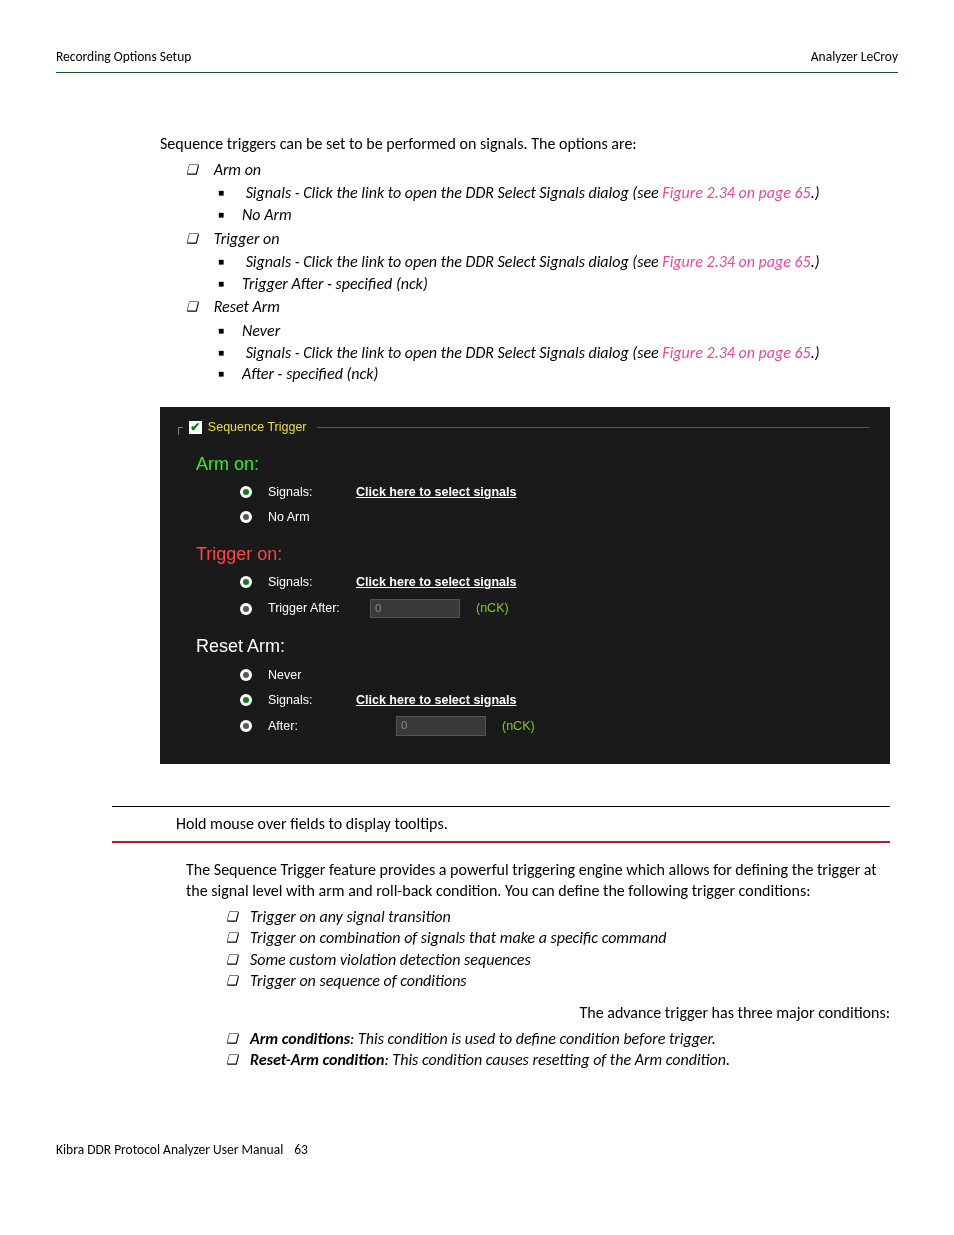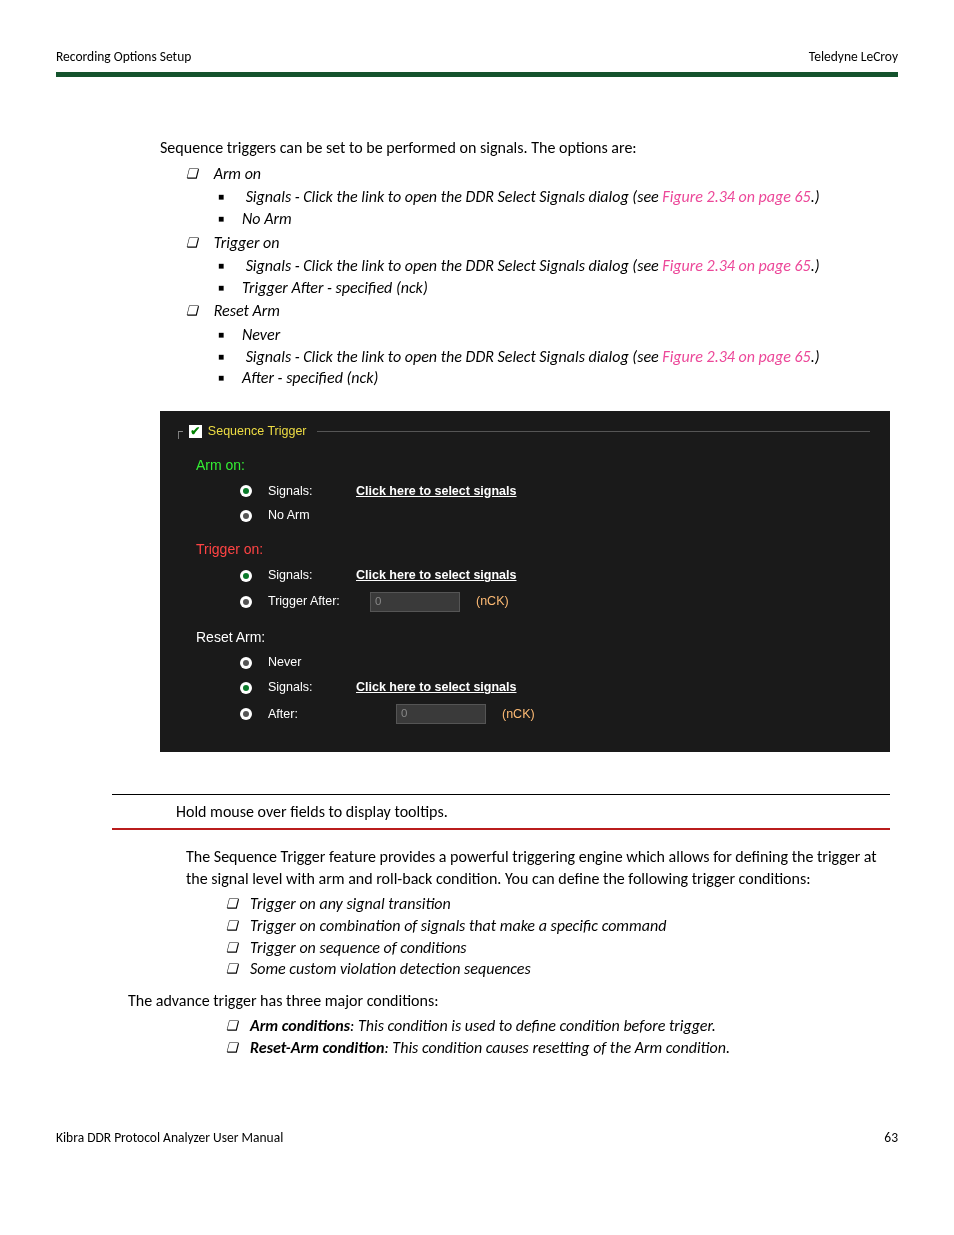--- a/index.html
+++ b/index.html
@@ -10,21 +10,21 @@
     padding: 48px 56px 40px 56px;
     width: 954px;
     box-sizing: border-box;
     line-height: 1.35;
   }
   .header {
     display: flex;
     justify-content: space-between;
     font-size: 13.5px;
     padding-bottom: 6px;
-    border-bottom: 5px solid #14532d;
+    border-bottom: 1px solid #14532d;
     margin-bottom: 60px;
   }
   .content {
     margin-left: 104px;
     margin-right: 8px;
   }
   .para {
     margin-bottom: 4px;
   }
   ul.square {
@@ -87,21 +87,21 @@
     font-weight: bold;
   }
   .grp-line {
     flex: 1;
     border-top: 1px solid #555;
     margin-left: 4px;
     height:0;
   }
   .section-label {
     margin: 16px 0 6px 16px;
-    font-size: 14px;
+    font-size: 18px;
   }
   .green { color: #33ee33; }
   .red   { color: #ff4444; }
   .white { color: #fff; }
   .radio-row {
     display: flex;
     align-items: center;
     margin: 8px 0 8px 60px;
     gap: 16px;
     font-size: 12.5px;
@@ -132,48 +132,49 @@
     font-weight: bold;
   }
   .numbox {
     background: #3a3a3a;
     color: #888;
     width: 80px;
     padding: 1px 4px;
     font-size: 11.5px;
     border:1px solid #555;
   }
-  .unit { color:#fdba74; }
+  .unit { color:#84cc16; }
   .rlabel { color:#fff; min-width:72px; display:inline-block; }
 
   .tip {
     margin: 42px 0 0 -48px;
     border-top: 1px solid #000;
     border-bottom: 2px solid #b91c1c;
     padding: 6px 0 6px 64px;
   }
   .para2 {
     margin: 16px 0 4px 26px;
   }
   .para3 {
     margin: 10px 0 4px -32px;
+    text-align: right;
   }
   .footer {
     margin-top: 70px;
     display:flex;
-    justify-content: space-between;
     font-size: 13.5px;
+    gap: 11px;
   }
 </style>
 </head>
 <body>
 
 <div class="header">
   <span>Recording Options Setup</span>
-  <span>Teledyne LeCroy</span>
+  <span>Analyzer LeCroy</span>
 </div>
 
 <div class="content">
 
   <div class="para">Sequence triggers can be set to be performed on signals. The options are:</div>
 
   <ul class="square">
     <li>
       <span>Arm on</span>
       <ul class="solid">
@@ -255,22 +256,22 @@
     </div>
   </div>
 
   <div class="tip">Hold mouse over fields to display tooltips.</div>
 
   <div class="para2">The Sequence Trigger feature provides a powerful triggering engine which allows for defining the trigger at the signal level with arm and roll-back condition. You can define the following trigger conditions:</div>
 
   <ul class="square" style="margin-left:40px">
     <li><span>Trigger on any signal transition</span></li>
     <li><span>Trigger on combination of signals that make a specific command</span></li>
+    <li><span>Some custom violation detection sequences</span></li>
     <li><span>Trigger on sequence of conditions</span></li>
-    <li><span>Some custom violation detection sequences</span></li>
   </ul>
 
   <div class="para3">The advance trigger has three major conditions:</div>
 
   <ul class="square" style="margin-left:40px">
     <li><b>Arm conditions</b><span>: This condition is used to define condition before trigger.</span></li>
     <li><b>Reset-Arm condition</b><span>: This condition causes resetting of the Arm condition.</span></li>
   </ul>
 
 </div>

